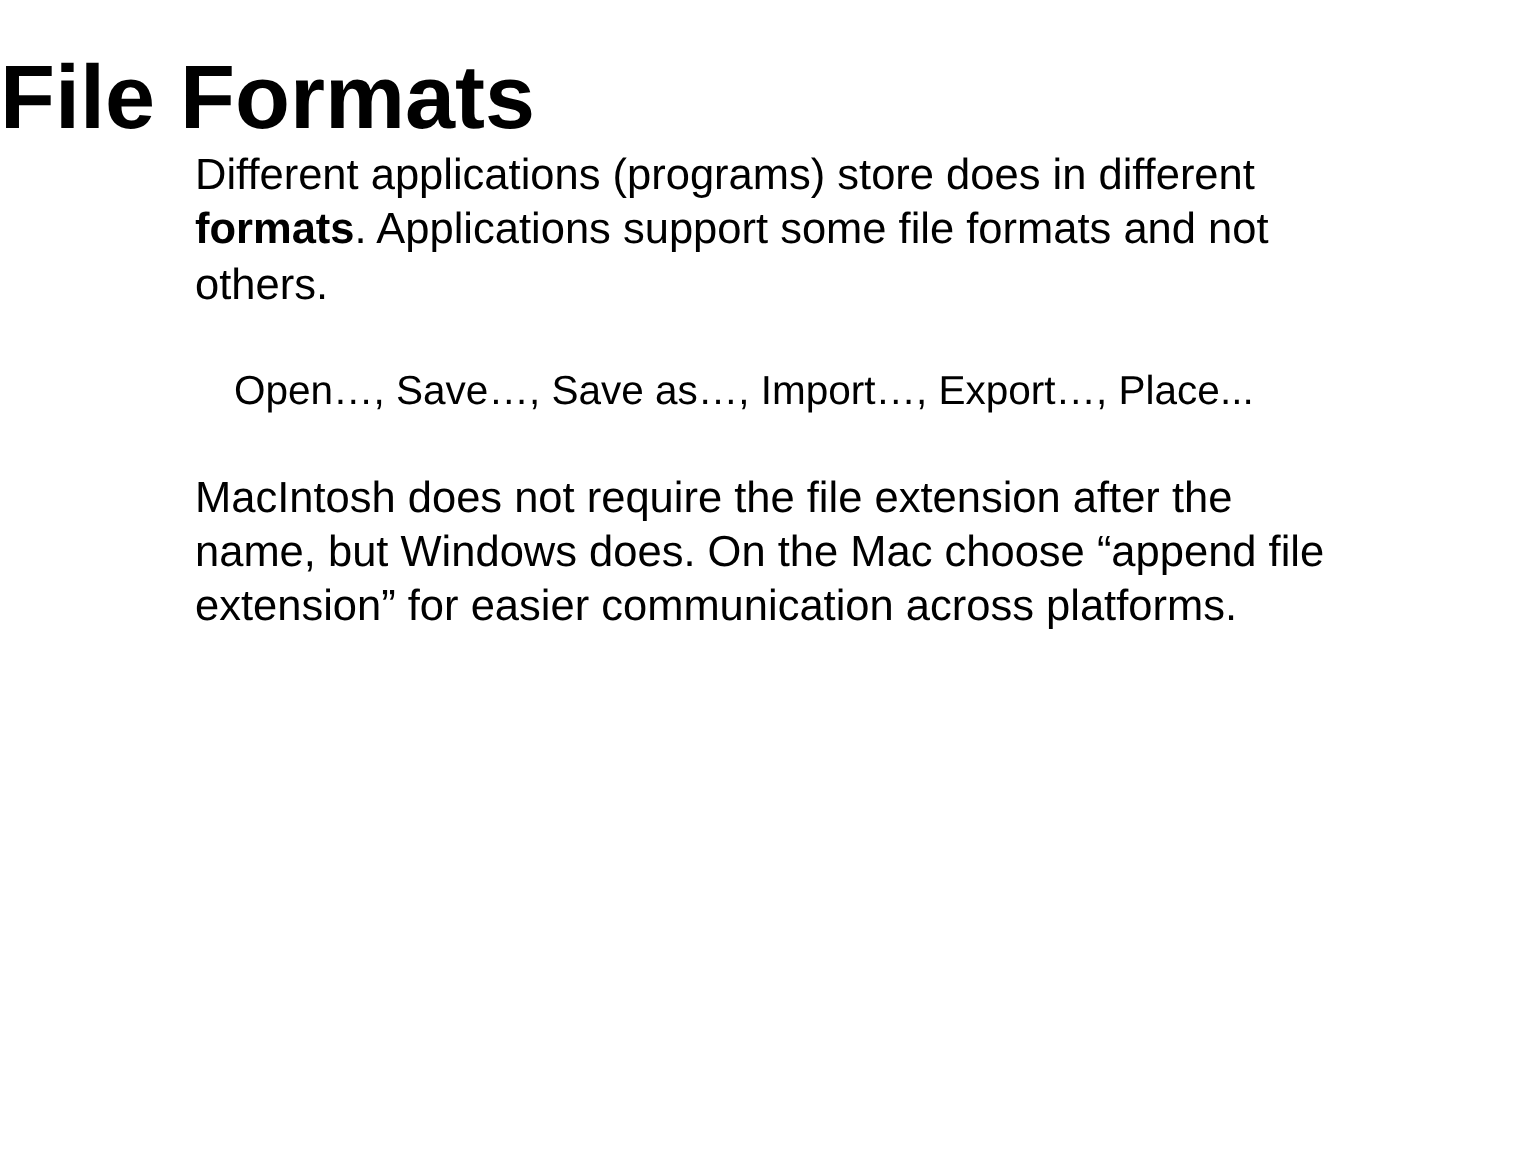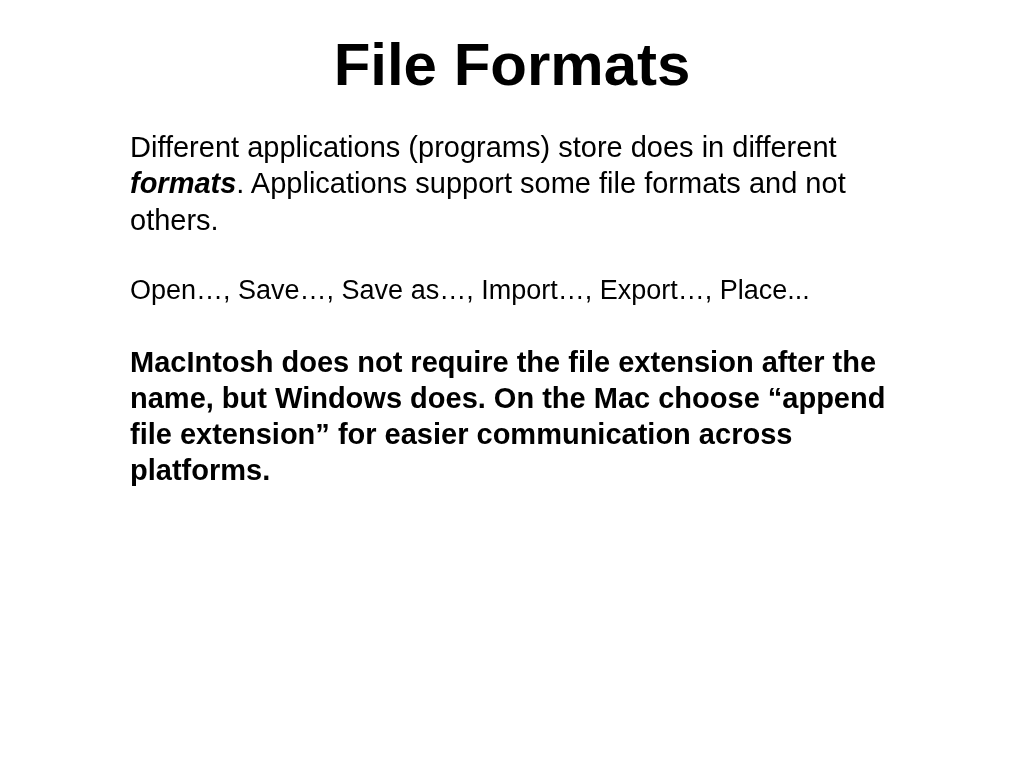--- a/index.html
+++ b/index.html
@@ -15,42 +15,39 @@
       color: #000000;
       padding: 30px 0 0 0;
     }
     .slide {
       width: 100%;
       height: 100%;
     }
     .title {
       font-size: 60px;
       font-weight: bold;
-      text-align: center;
-      margin-bottom: 30px;
     }
     .content {
       padding: 0 130px;
     }
     .paragraph {
       font-size: 29px;
       line-height: 1.25;
       margin-bottom: 36px;
     }
     .paragraph.commands {
       font-size: 27px;
       margin-bottom: 36px;
+      margin-left: 26px;
     }
     .paragraph.last {
       margin-bottom: 0;
-      font-weight: bold;
     }
     .bold {
       font-weight: bold;
-      font-style: italic;
     }
   </style>
 </head>
 <body>
 
 <div class="slide">
   <h1 class="title">File Formats</h1>
   <div class="content">
     <p class="paragraph">
       <span>Different applications (programs) store does in different </span><span class="bold">formats</span><span>.  Applications support some file formats and not others.</span>

